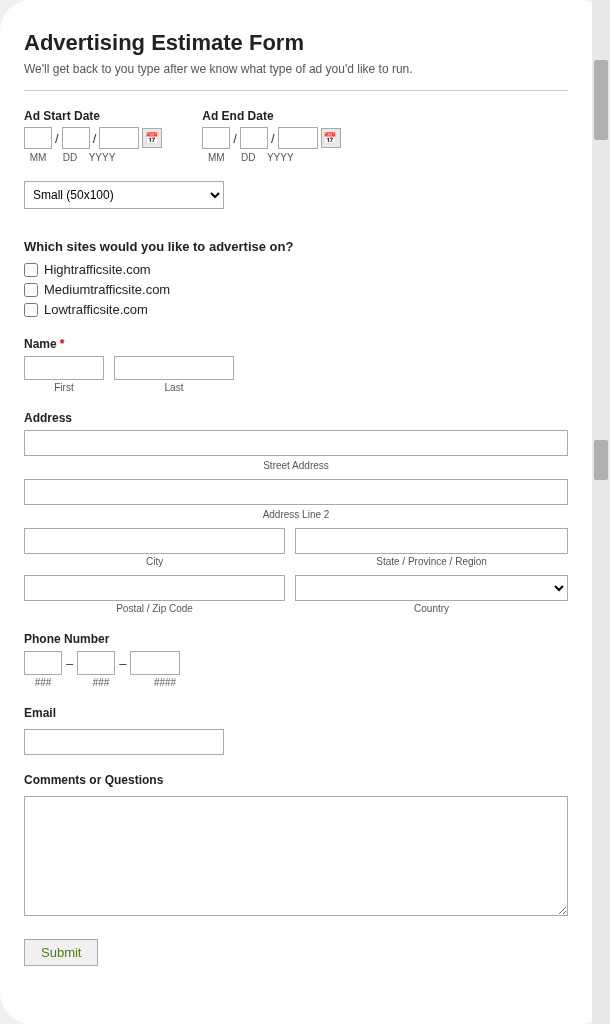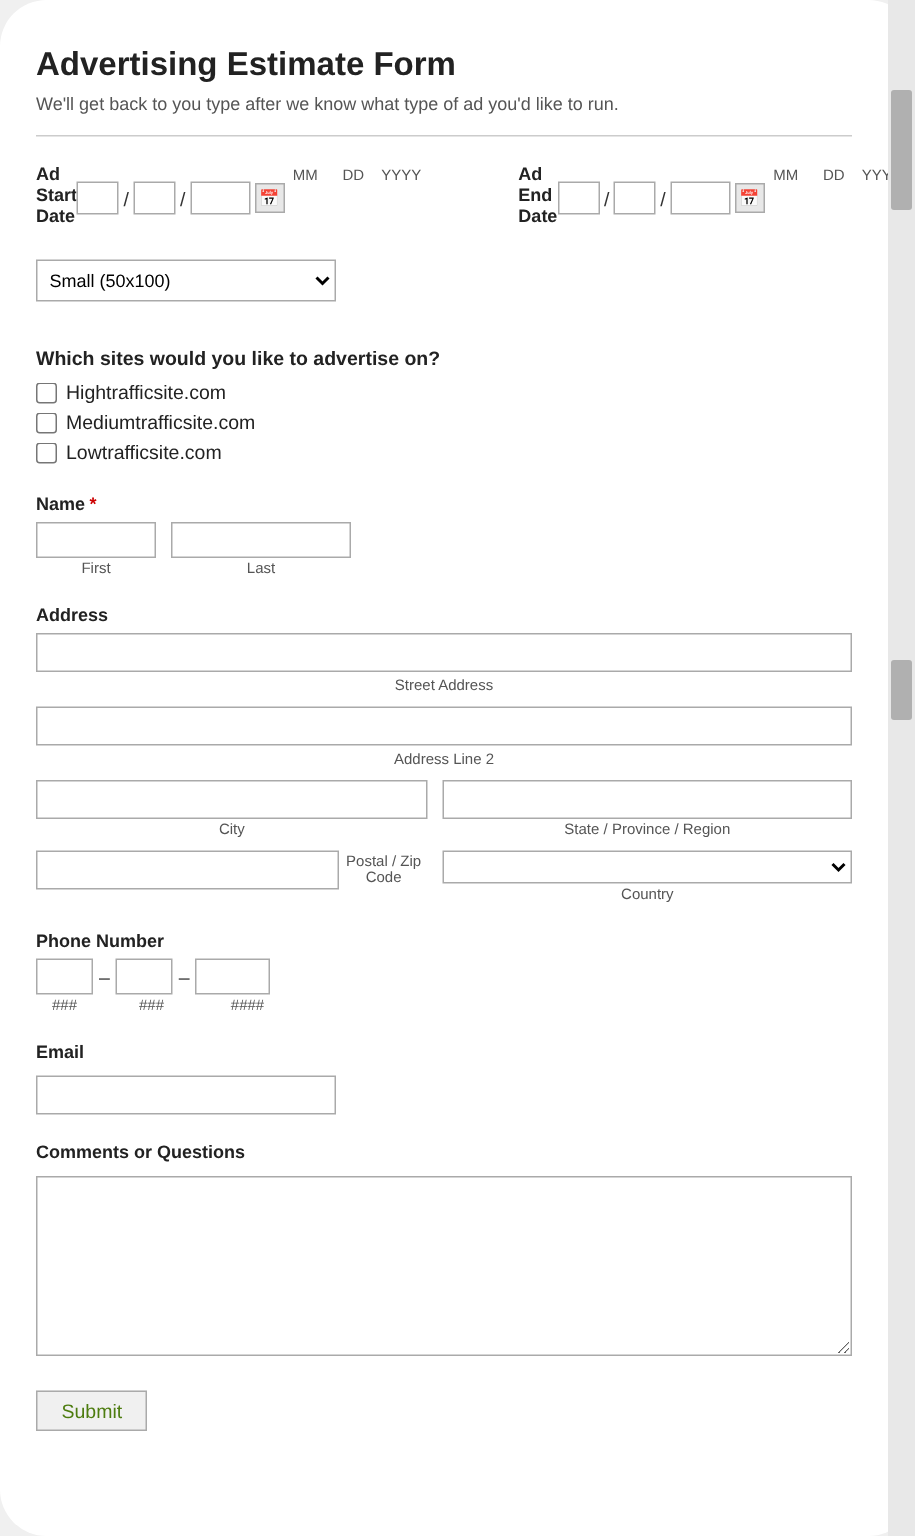--- a/index.html
+++ b/index.html
@@ -80,21 +80,21 @@
     }
 
     .date-row {
       display: flex;
       gap: 40px;
       margin-bottom: 18px;
     }
 
     .date-group {
       display: flex;
-      flex-direction: row;
+      flex-direction: column;
     }
 
     .date-label {
       font-size: 12px;
       font-weight: bold;
       margin-bottom: 4px;
       color: #222;
     }
 
     .date-inputs {
@@ -495,21 +495,21 @@
           <input type="text" class="city-input" style="width: 100%; height: 26px; border: 1px solid rgb(170, 170, 170); font-size: 12px; padding: 2px 4px; background: rgb(255, 255, 255);">
           <span class="sub-label">City</span>
         </div>
         <div style="display:flex;flex-direction:column;flex:1;">
           <input type="text" class="state-input" style="width: 100%; height: 26px; border: 1px solid rgb(170, 170, 170); font-size: 12px; padding: 2px 4px; background: rgb(255, 255, 255);">
           <span class="sub-label">State / Province / Region</span>
         </div>
       </div>
 
       <div class="address-row-three">
-        <div style="display:flex;flex-direction:row;width:48%;">
+        <div style="display:flex;flex-direction:column;width:48%;">
           <input type="text" class="zip-input" style="width: 100%; height: 26px; border: 1px solid rgb(170, 170, 170); font-size: 12px; padding: 2px 4px; background: rgb(255, 255, 255);">
           <span class="sub-label">Postal / Zip Code</span>
         </div>
         <div style="display:flex;flex-direction:column;flex:1;">
           <select class="country-select">
             <option></option>
           </select>
           <span class="sub-label">Country</span>
         </div>
       </div>

